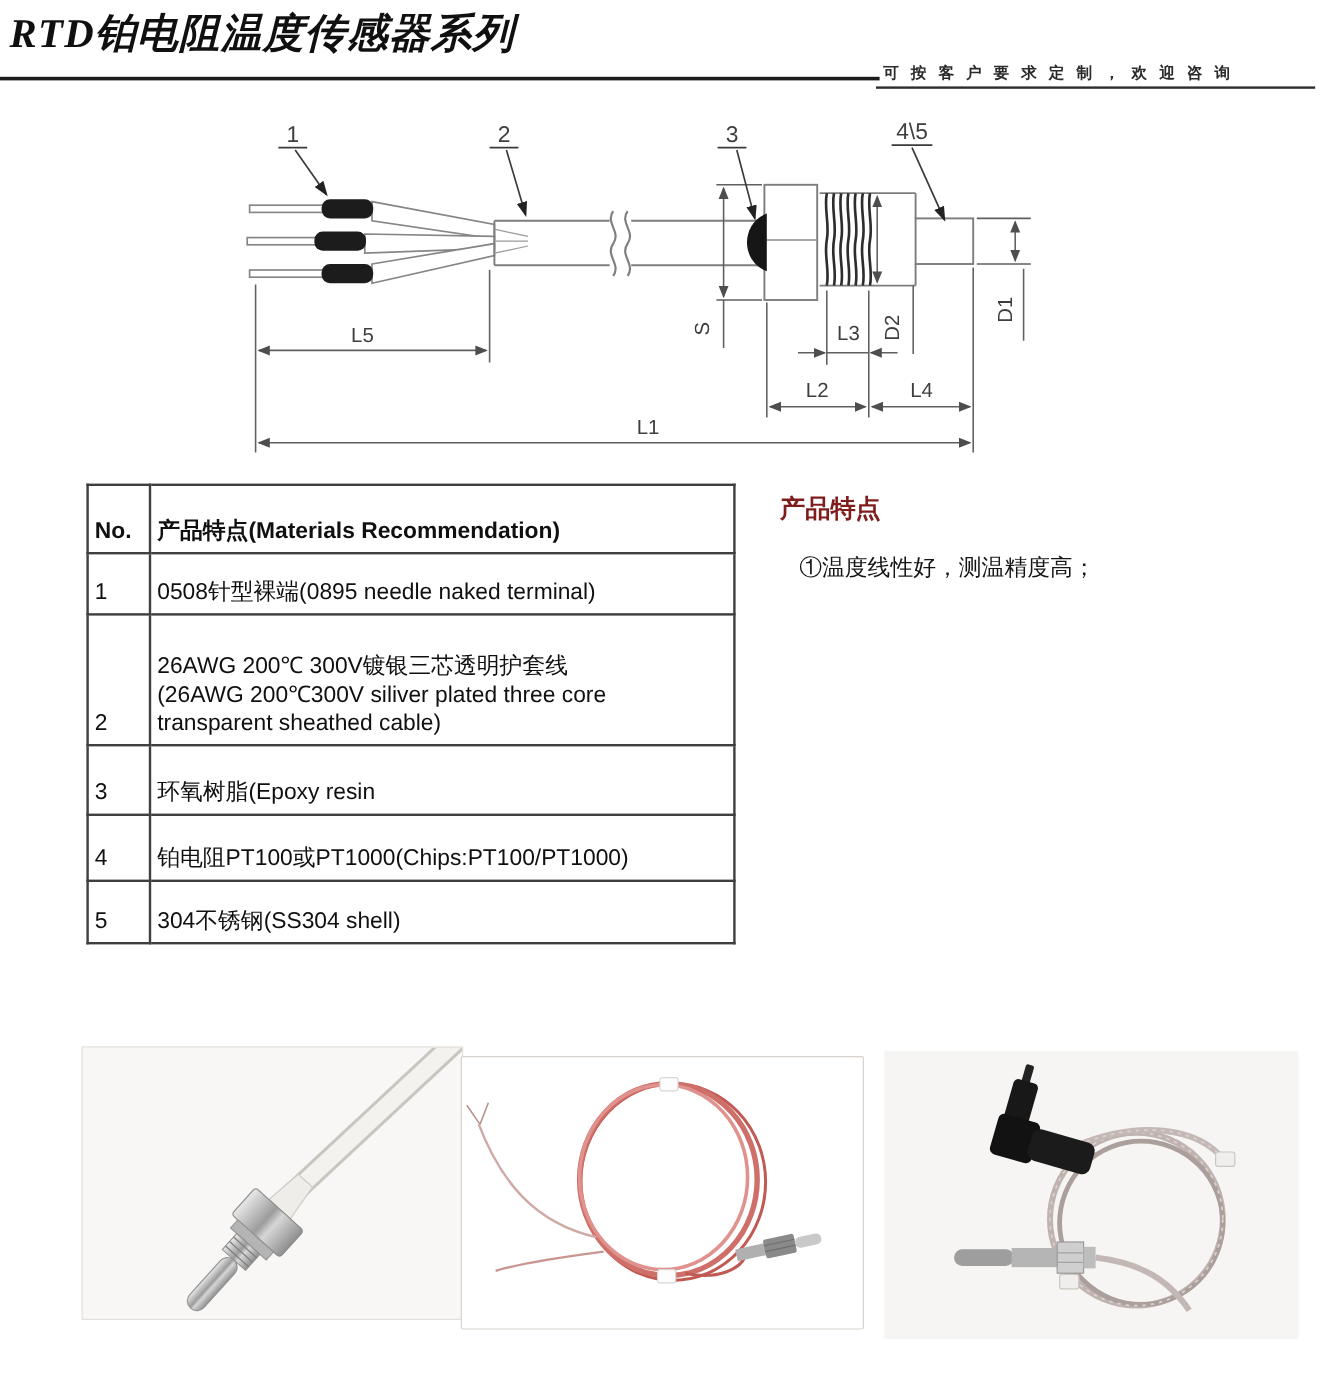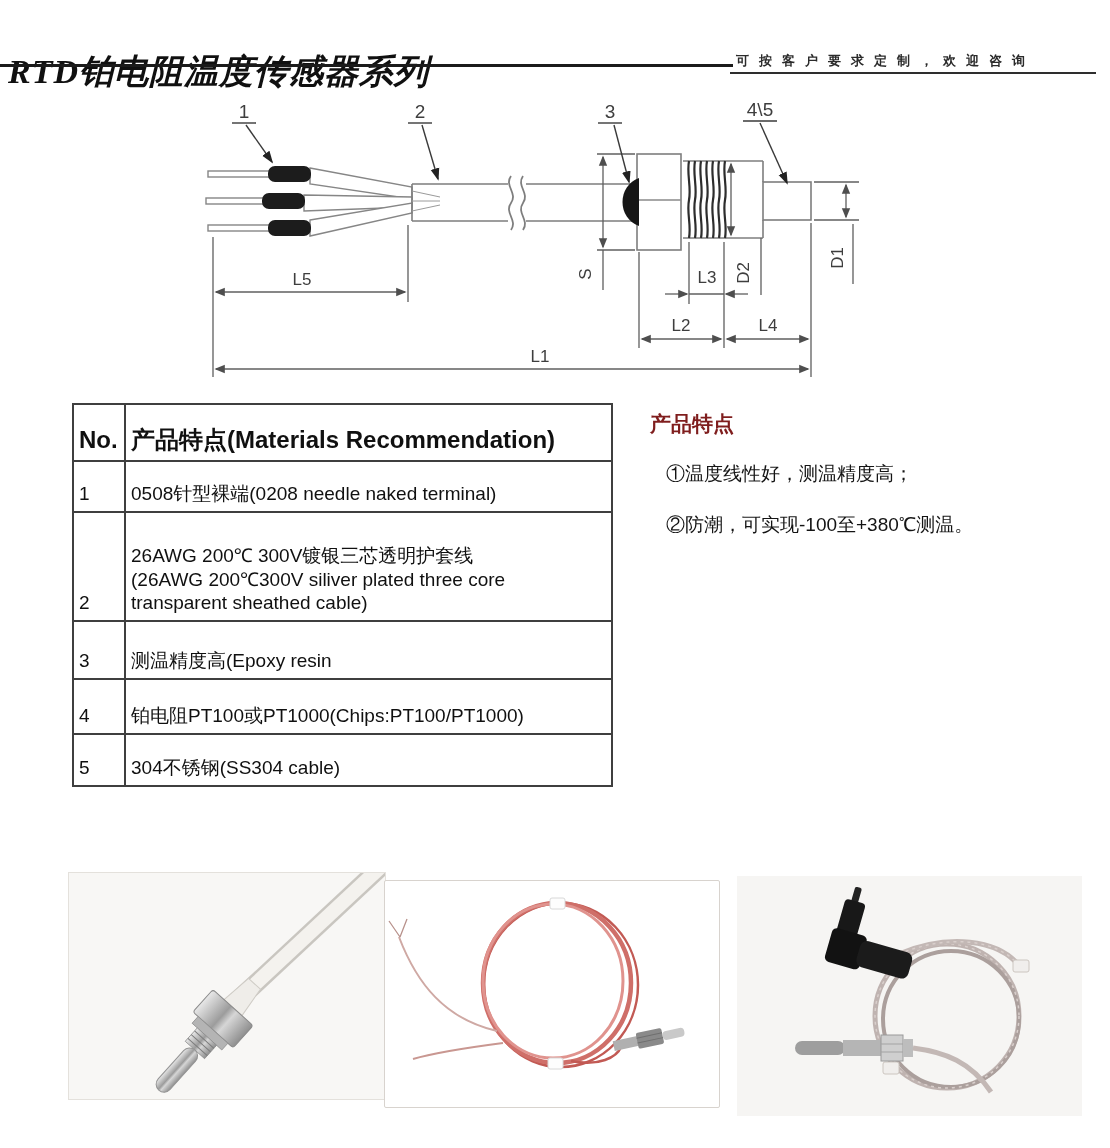--- a/index.html
+++ b/index.html
@@ -4,21 +4,21 @@
 <style>
   html,body{margin:0;padding:0;}
   body{
     width:1110px;height:1148px;position:relative;background:#ffffff;
     font-family:"Liberation Sans",sans-serif;overflow:hidden;color:#141414;
   }
   
   .doc-title{
     position:absolute;left:8px;top:5px;
     font-family:"Liberation Serif",serif;font-style:italic;font-weight:bold;
-    font-size:34px;letter-spacing:1px;color:#101010;white-space:nowrap;margin-top:44px;
+    font-size:34px;letter-spacing:1px;color:#101010;white-space:nowrap;
   }
   .title-rule{position:absolute;left:0;top:64px;width:733px;height:3px;background:#1b1b1b;}
   .subtitle{
     position:absolute;left:730px;top:52px;width:360px;
     font-size:13px;font-weight:bold;letter-spacing:10px;color:#2b2b2b;
     border-bottom:2px solid #2e2e2e;padding:0 0 3px 6px;line-height:17px;white-space:nowrap;
   }
   
   .diagram{position:absolute;left:162px;top:92px;width:720px;height:300px;}
   .diagram text{font-family:"Liberation Sans",sans-serif;fill:#3e3e3e;}
@@ -28,21 +28,21 @@
   .mat-table{
     position:absolute;left:72px;top:403px;border-collapse:collapse;table-layout:fixed;
   }
   .mat-table td,.mat-table th{
     border:2px solid #3f3f3f;vertical-align:bottom;text-align:left;
     padding:2px 4px 5px 5px;font-size:19px;line-height:1.24;color:#101010;
     font-weight:normal;
   }
   .mat-table .col-no{width:52px;}
   .mat-table .col-desc{width:487px;}
-  .mat-table .hdr{font-weight:bold;font-size:24px;}
+  .mat-table .hdr{font-weight:bold;font-size:19px;}
   .mat-table .desc{white-space:pre-line;}
   .rh-head{height:57px;} .rh-1{height:51px;} .rh-2{height:109px;}
   .rh-3{height:58px;} .rh-4{height:55px;} .rh-5{height:52px;}
   
   .features{position:absolute;left:650px;top:410px;width:450px;}
   .features-heading{font-size:21px;font-weight:bold;color:#7f1d1d;margin:0 0 24px 0;}
   .feature-item{font-size:19px;color:#141414;margin:0 0 26px 16px;line-height:1.3;}
   
   .photo-panel{position:absolute;overflow:hidden;}
   .panel-1{left:68px;top:872px;width:316px;height:226px;background:#f8f7f5;border:1px solid #e4e1dc;}
@@ -197,47 +197,46 @@
       <col class="col-no">
       <col class="col-desc">
     </colgroup>
   <tbody>
       <tr class="rh-head">
     <th class="hdr">No.</th>
     <th class="hdr">产品特点(Materials Recommendation)</th>
   </tr>
   <tr class="rh-1">
     <td>1</td>
-    <td class="desc">0508针型裸端(0208 needle naked terminal)</td>
+    <td class="desc">0508针型裸端(0895 needle naked terminal)</td>
   </tr>
   <tr class="rh-2">
     <td>2</td>
     <td class="desc">26AWG 200℃ 300V镀银三芯透明护套线
 (26AWG 200℃300V siliver plated three core
 transparent sheathed cable)</td>
   </tr>
   <tr class="rh-3">
     <td>3</td>
-    <td class="desc">测温精度高(Epoxy resin</td>
+    <td class="desc">环氧树脂(Epoxy resin</td>
   </tr>
   <tr class="rh-4">
     <td>4</td>
     <td class="desc">铂电阻PT100或PT1000(Chips:PT100/PT1000)</td>
   </tr>
   <tr class="rh-5">
     <td>5</td>
-    <td class="desc">304不锈钢(SS304 cable)</td>
+    <td class="desc">304不锈钢(SS304 shell)</td>
   </tr>
 </tbody>
   </table>
 
 <div class="features">
   <div class="features-heading">产品特点</div>
   <div class="feature-item">①温度线性好，测温精度高；</div>
-  <div class="feature-item">②防潮，可实现-100至+380℃测温。</div>
 </div>
 
 <div class="photo-panel panel-1">
   <svg width="316" height="226" viewBox="0 0 316 226">
     <defs>
       <linearGradient id="met1" x1="0" y1="0" x2="1" y2="0">
         <stop offset="0" stop-color="#e8e8e8"></stop>
           <stop offset="0.45" stop-color="#9c9c9c"></stop>
         <stop offset="0.6" stop-color="#d6d6d6"></stop>
           <stop offset="1" stop-color="#8f8f8f"></stop>

